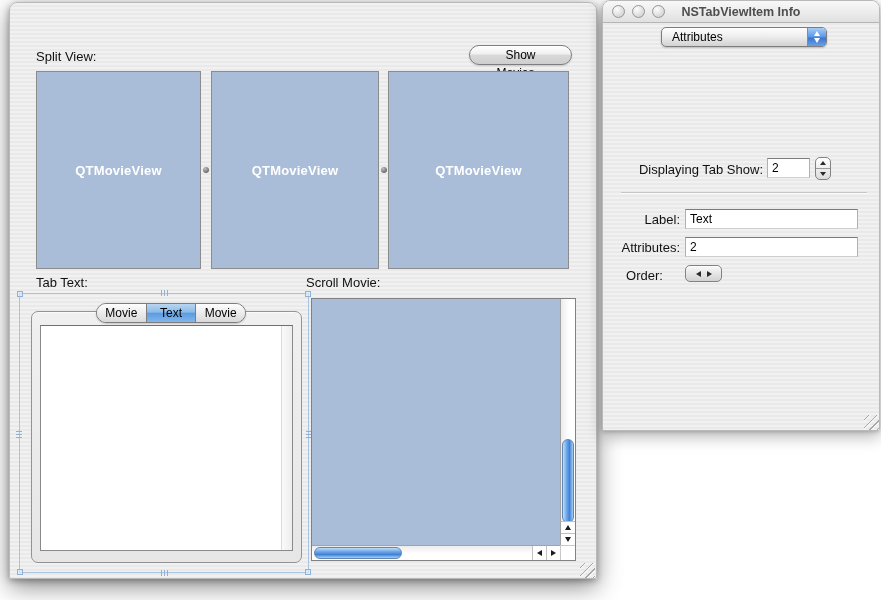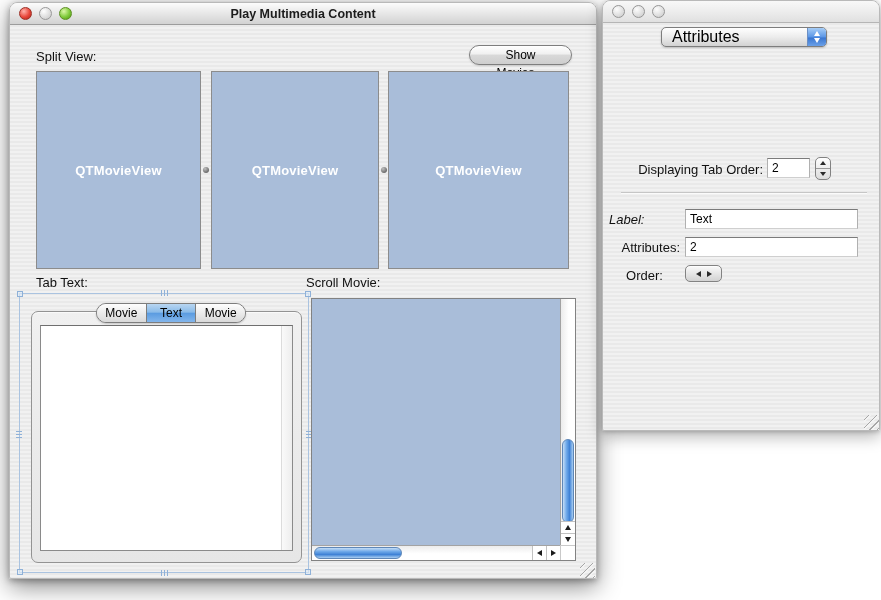--- a/index.html
+++ b/index.html
@@ -120,21 +120,21 @@
     background:repeating-linear-gradient(135deg,transparent 0 3px,#9a9a9a 3px 4px,#f5f5f5 4px 5.5px);
     opacity:.85;
   }
 
   
   .popup {
     position:absolute; height:20px; border:1px solid #7d7d7d; border-radius:5px;
     background:linear-gradient(180deg,#ffffff,#ececec 50%,#d2d2d2);
     box-shadow:0 1px 2px rgba(0,0,0,.2);
   }
-  .popup .ptext { position:absolute; left:10px; top:0; line-height:18px; font-size:16px; color:#000; }
+  .popup .ptext { position:absolute; left:10px; top:0; line-height:18px; font-size:12px; color:#000; }
   .popup .pcap {
     position:absolute; right:0; top:0; bottom:0; width:19px; border-radius:0 4px 4px 0;
     background:linear-gradient(180deg,#a6cdf7,#5b96e6 50%,#3a76d0 55%,#6aa0e8);
     border-left:1px solid #6b8fc4; display:flex; flex-direction:column; align-items:center; justify-content:center; gap:2px;
   }
   .pcap .tri.up   { border-bottom-color:#fff; }
   .pcap .tri.down { border-top-color:#fff; }
 
   .txtfield {
     position:absolute; background:#fff; border:1px solid #b0b0b0;
@@ -160,28 +160,20 @@
   .orderctl .tri.left { border-right-color:#2a2a2a; }
   .orderctl .tri.right { border-left-color:#2a2a2a; }
 
   .separator { position:absolute; height:0; border-top:1px solid #c6c6c6; border-bottom:1px solid #fbfbfb; }
 </style>
 </head>
 <body>
 
 <div class="window win-active" style="left:9px; top:2px; width:588px; height:577px;">
 
-  <div class="titlebar">
-    <div class="lights">
-      <div class="light red"></div>
-      <div class="light blank"></div>
-      <div class="light green"></div>
-    </div>
-    <div class="win-title">Play Multimedia Content</div>
-  </div>
 
   <div class="fieldlabel" style="left:26px; top:46px;">Split View:</div>
 
   <button class="pushbtn" style="left:459px; top:42px; width:103px;">Show Movies...</button>
 
   <div>
     <div class="pane" style="left:26px; top:68px; width:165px; height:198px;">
       <div class="pane-label">QTMovieView</div>
     </div>
     <div class="splitter" style="left:191px; top:68px; width:10px; height:198px;">
@@ -249,44 +241,45 @@
 </div>
 
 <div class="window win-inactive" style="left:602px; top:0px; width:278px; height:431px;">
 
   <div class="titlebar inactive">
     <div class="lights">
       <div class="light hollow"></div>
       <div class="light hollow"></div>
       <div class="light hollow"></div>
     </div>
+    <div class="win-title">NSTabViewItem Info</div>
   </div>
 
   <div class="popup" style="left:58px; top:26px; width:166px;">
     <div class="ptext">Attributes</div>
     <div class="pcap">
       <div class="tri up"></div>
       <div class="tri down"></div>
     </div>
   </div>
 
-  <div class="fieldlabel" style="left:20px; top:161px; width:140px; text-align:right;">Displaying Tab Order:</div>
+  <div class="fieldlabel" style="left:20px; top:161px; width:140px; text-align:right;">Displaying Tab Show:</div>
   <input class="txtfield" style="left: 164px; top: 157px; width: 43px; height: 20px;" value="2">
   <div class="stepper" style="left:212px; top:156px;">
     <div class="cell">
         <div class="tri up"></div>
       </div>
     <div class="cell">
         <div class="tri down"></div>
       </div>
   </div>
 
   <div class="separator" style="left:18px; top:191px; width:246px;"></div>
 
-  <div class="fieldlabel" style="left:6px; top:211px; width:71px; text-align:left;font-style:italic;">Label:</div>
+  <div class="fieldlabel" style="left:6px; top:211px; width:71px; text-align:right;">Label:</div>
   <input class="txtfield" style="left: 82px; top: 208px; width: 173px; height: 20px;" value="Text">
 
   <div class="fieldlabel" style="left:6px; top:239px; width:71px; text-align:right;">Attributes:</div>
   <input class="txtfield" style="left: 82px; top: 236px; width: 173px; height: 20px;" value="2">
 
   <div class="fieldlabel" style="left:6px; top:267px; width:71px; text-align:center;">Order:</div>
   <div class="orderctl" style="left:82px; top:264px;">
     <div class="tri left"></div>
     <div class="tri right"></div>
   </div>

